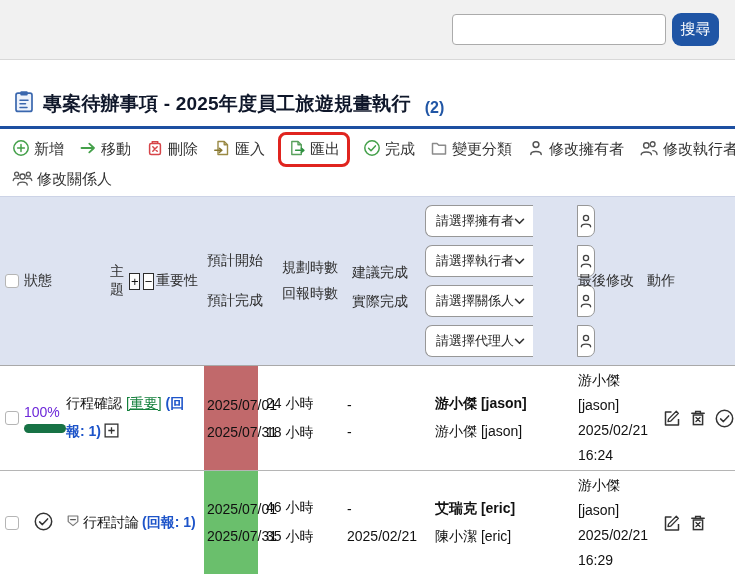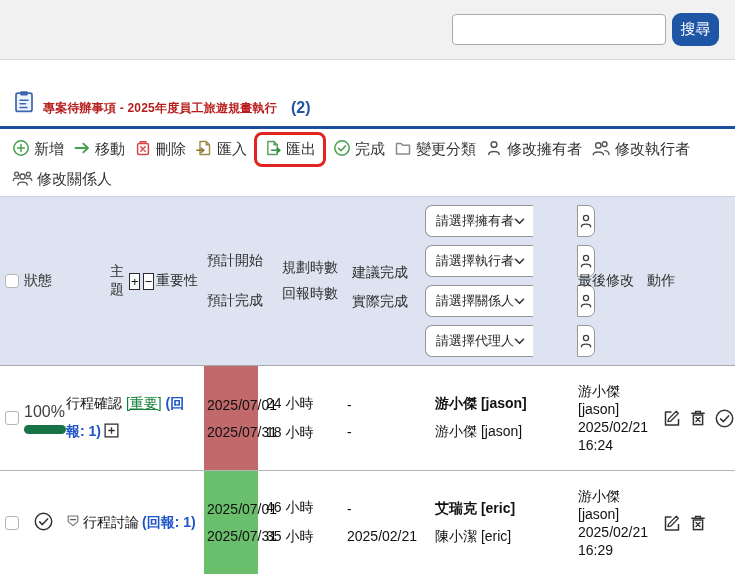--- a/index.html
+++ b/index.html
@@ -10,27 +10,27 @@
   .topbar { height: 60px; background: #f1f1f1; border-bottom: 1px solid #d8d8d8;
             display: flex; align-items: center; justify-content: flex-end; gap: 6px; padding-right: 16px; }
   .search-input { width: 214px; height: 31px; border: 1px solid #ababab; border-radius: 4px;
                   background: #fff; padding: 0 8px; font-size: 14px; outline: none; }
   .search-btn { width: 47px; height: 33px; background: #1f55a5; color: #ffffff; border: none;
                 border-radius: 9px; font-size: 15px; cursor: pointer; font-family: inherit; }
 
   
   .title-row { height: 66px; display: flex; align-items: flex-end; padding: 0 14px 9px 14px; gap: 9px; }
   .title-row svg { flex: 0 0 auto; }
-  .page-title { font-size: 12px; font-weight: bold; color: #b91c1c; letter-spacing: .2px; }
+  .page-title { font-size: 19px; font-weight: bold; color: #0f172a; letter-spacing: .2px; }
   .title-count { font-size: 16px; font-weight: bold; color: #2156a5; margin-left: 5px; }
   .blue-divider { height: 3px; background: #1d4fa1; }
 
   
   .toolbar { height: 67px; padding: 4px 12px 0; font-size: 15px; color: #333; }
-  .tb-line { display: flex; align-items: center; gap: 9px; height: 32px; }
+  .tb-line { display: flex; align-items: center; gap: 15px; height: 32px; }
   .tb-line2 { height: 29px; }
   .tb-item { display: inline-flex; align-items: center; gap: 4px; cursor: pointer; white-space: nowrap; }
   .tb-item svg { flex: 0 0 auto; }
   .tb-highlight { border: 3px solid #e0241f; border-radius: 8px; padding: 4px 7px; margin: -4px -2px; }
 
   
   .grid-row { display: grid; grid-template-columns: 22px 42px 90px 48px 56px 84px 80px 152px 78px 83px;
               align-items: center; font-size: 14px; }
 
   
@@ -53,37 +53,37 @@
   .person-btn { width: 31px; background: #fff; border: 1px solid #979797; border-radius: 0 7px 7px 0;
                 display: flex; align-items: center; justify-content: center; cursor: pointer; }
   .fb-modified { padding-left: 4px; white-space: nowrap; }
   .fb-action { margin-left: -5px; }
 
   
   .task-row { height: 105px; border-top: 1px solid #a9a9a9; background: #fff; color: #111; }
   .task-row2 { height: 104px; border-top: 1px solid #b5b5b5; }
   .rc-check { margin-left: 5px; }
   .progress-wrap { padding-left: 2px; display: flex; flex-direction: column; align-items: flex-start; }
-  .progress-pct { font-size: 16px; color: #404040; }
+  .progress-pct { font-size: 14px; color: #6d28d9; }
   .progress-pill { width: 42px; height: 9px; background: #177245; border-radius: 5px; margin-top: 4px; }
   .status-icon-cell { display: flex; justify-content: center; }
   .subject-cell { grid-column: 3 / 5; padding-left: 2px; line-height: 28px; }
   .subject-cell.oneline { display: flex; align-items: center; gap: 3px; line-height: normal; }
   .tag-important { color: #15803d; text-decoration: underline; }
   .report-link { color: #1d54c9; font-weight: bold; }
   .plusbox-inline { display: inline-block; vertical-align: -2px; margin-left: 3px; cursor: pointer; }
   .date-cell { height: 100%; width: 54px; margin-left: 2px; display: flex; flex-direction: column;
                justify-content: center; gap: 11px; padding-left: 3px; white-space: nowrap; color: #101010; }
   .cell-danger { background: #c1696b; }
   .cell-success { background: #6abf6c; }
   .rc-hours { padding-left: 8px; }
   .rc-finish { padding-left: 5px; }
   .people-cell { display: flex; flex-direction: column; gap: 10px; padding-left: 13px; white-space: nowrap; }
   .people-owner { font-weight: bold; }
-  .modified-cell { padding-left: 4px; line-height: 18px; width: 74px; }
+  .modified-cell { padding-left: 4px; line-height: 25px; width: 74px; }
   .actions-cell { display: flex; align-items: center; gap: 6px; padding-left: 10px; }
   .actions-cell > span { display: inline-flex; cursor: pointer; }
 
   input[type="checkbox"] { appearance: none; -webkit-appearance: none; width: 14px; height: 14px;
       border: 1px solid #b5b5b5; border-radius: 3px; background: #fff; cursor: pointer; }
 </style>
 </head>
 <body>
 
 <div class="page">

